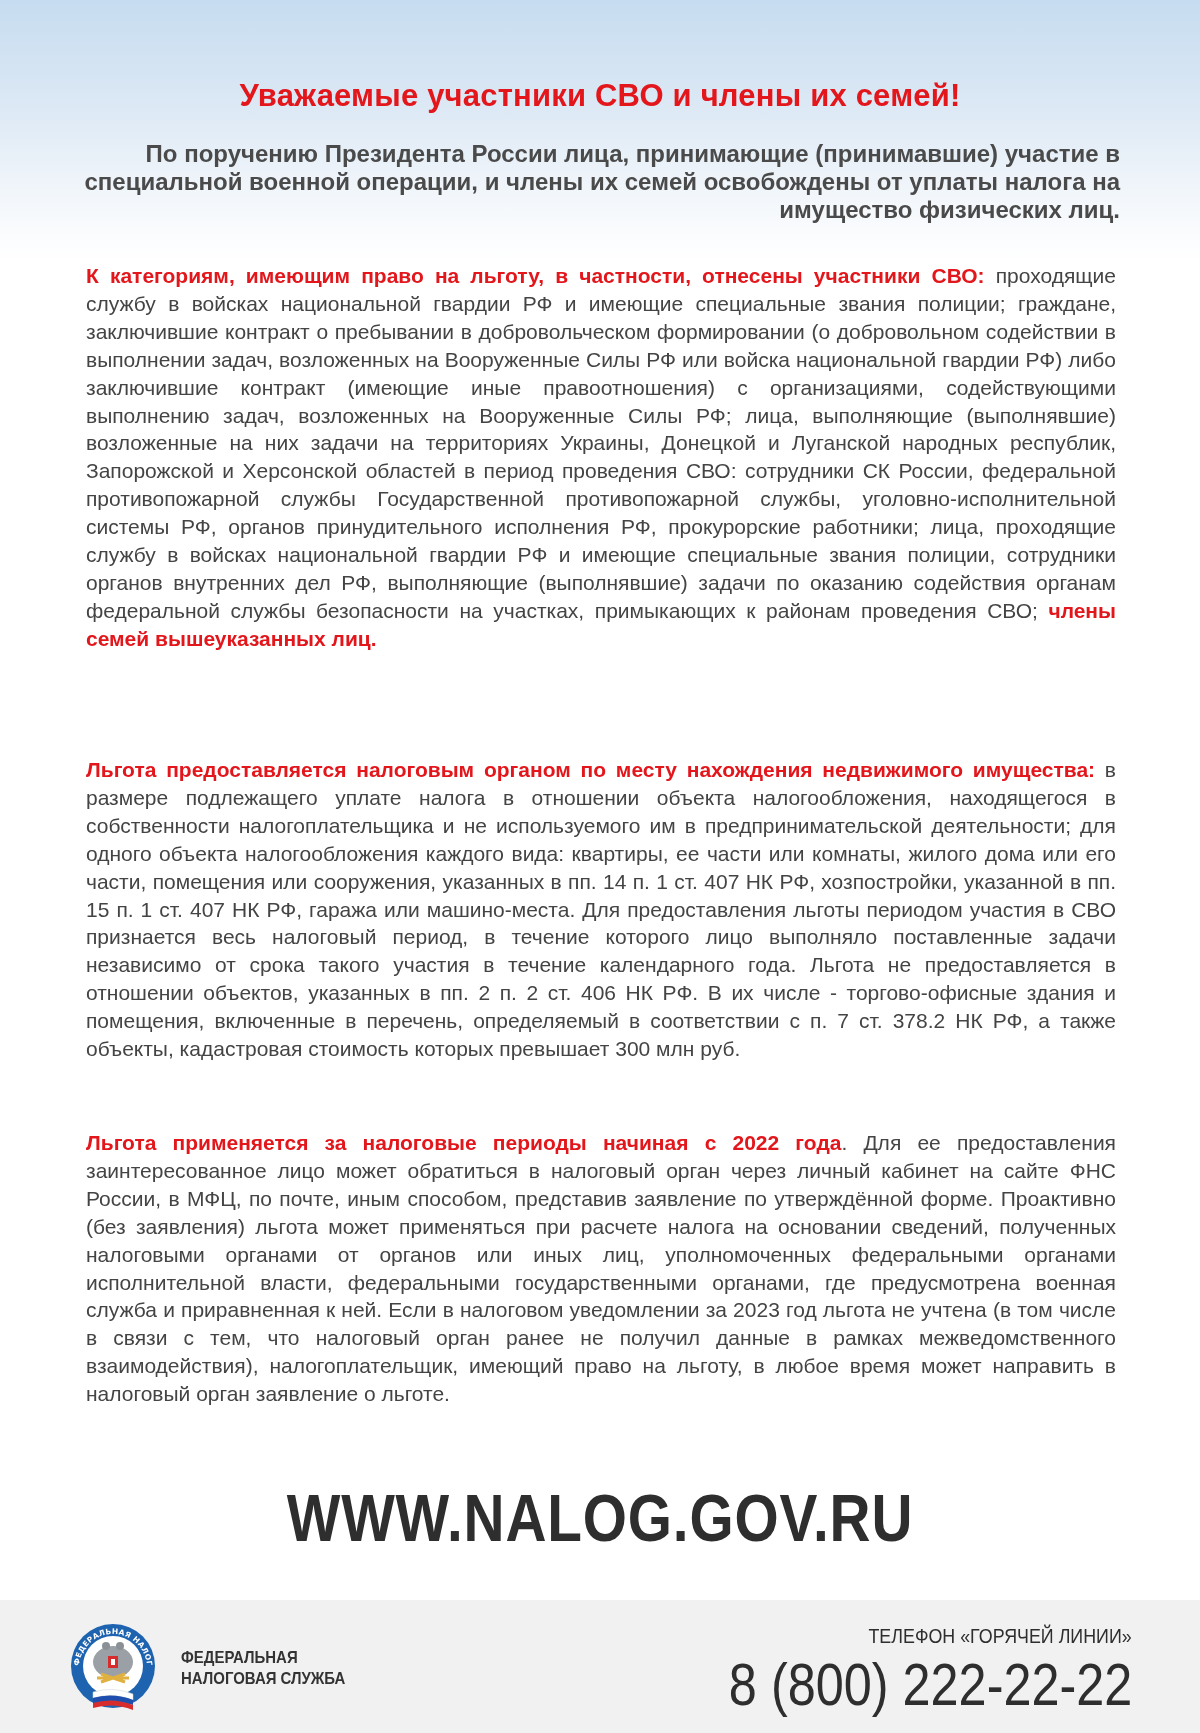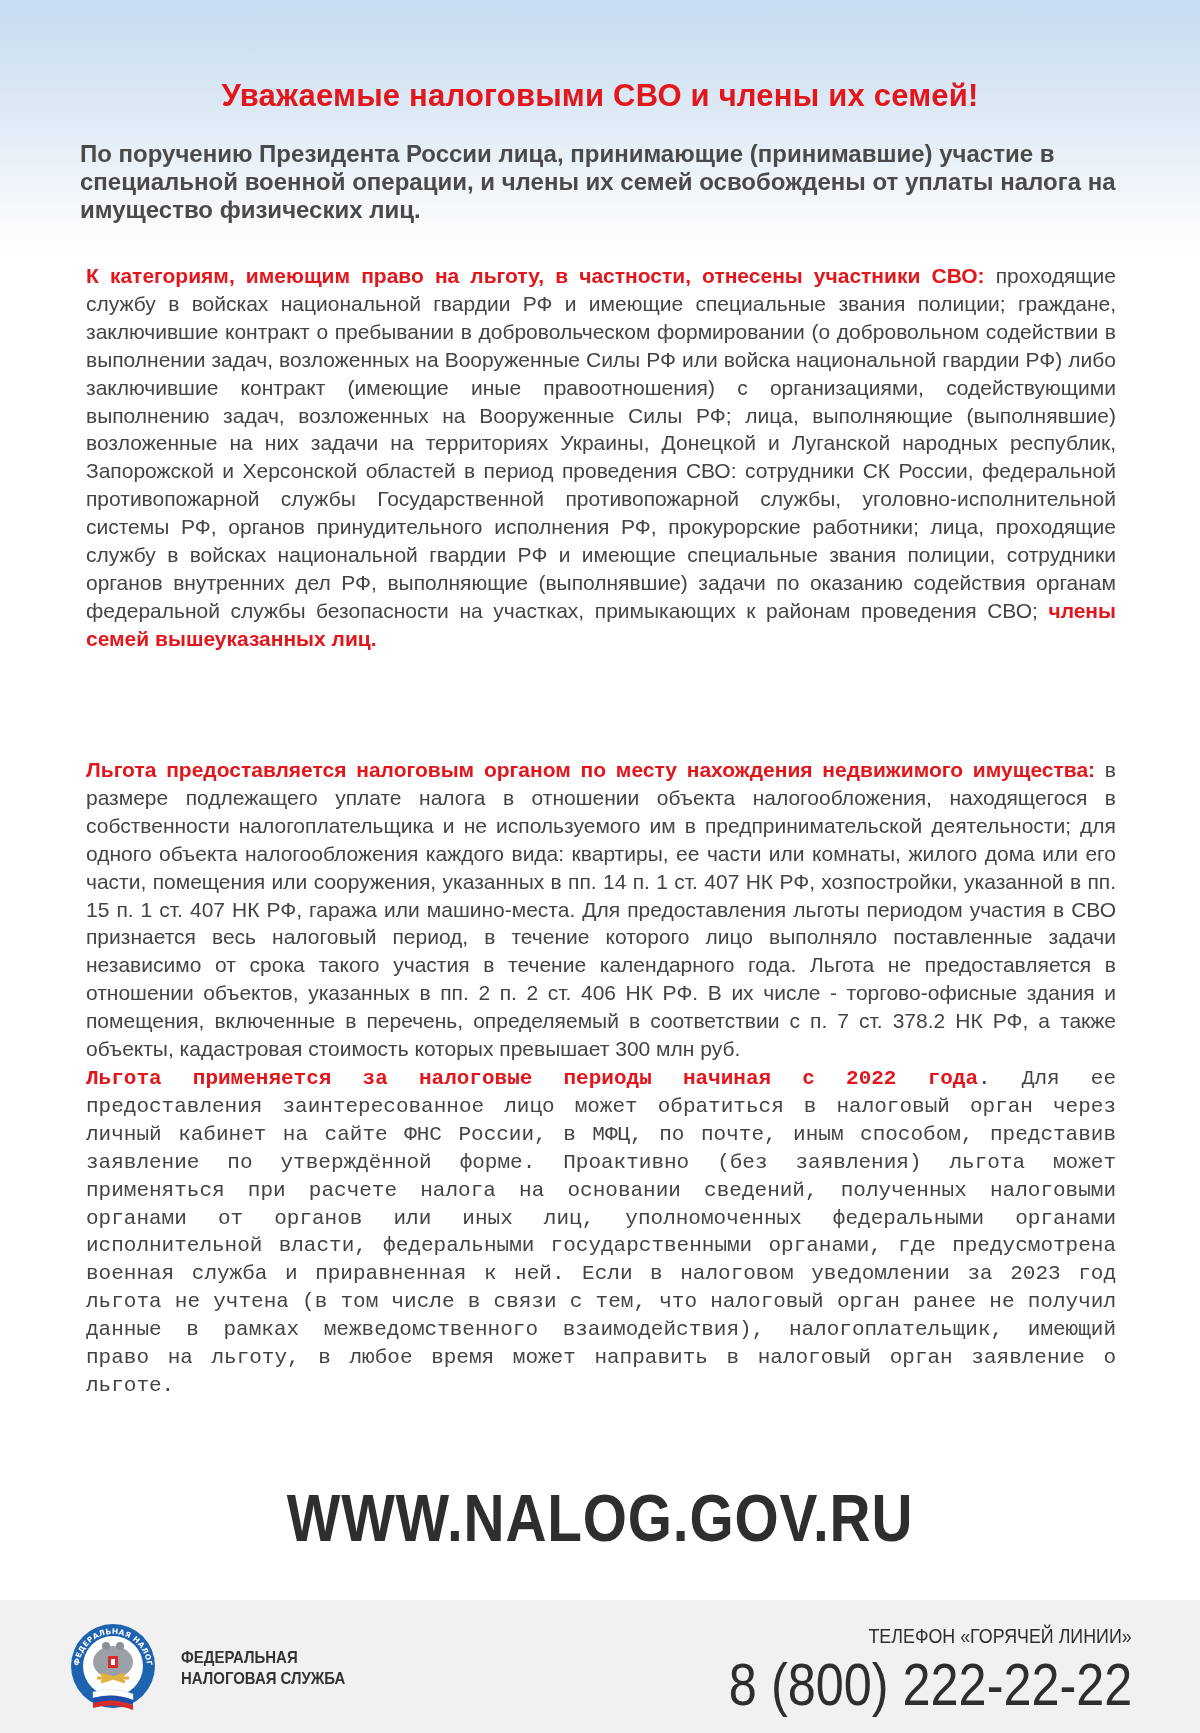--- a/index.html
+++ b/index.html
@@ -19,40 +19,40 @@
   .title {
     position: absolute; left: 0; top: 78px; width: 1200px;
     text-align: center;
     color: #e2161b;
     font-weight: bold;
     font-size: 31px;
     letter-spacing: 0.2px;
   }
   .lead {
     position: absolute; left: 80px; top: 140px; width: 1040px;
-    text-align: left;
+    text-align: right;
     color: #4a4a4a;
     font-weight: bold;
     font-size: 24px;
     line-height: 28px;
   }
   .section {
     position: absolute; left: 86px; width: 1030px;
     text-align: justify;
     font-size: 21px;
     line-height: 27.9px;
     color: #444444;
   }
   .section .hl {
     color: #e2161b;
     font-weight: bold;
   }
   .sec1 { top: 262px; }
   .sec2 { top: 756px; }
-  .sec3 { top: 1065px; font-family: Liberation Mono, monospace; }
+  .sec3 { top: 1129px; }
   .website {
     position: absolute; left: 0; top: 1480px; width: 1200px;
     text-align: center;
     font-size: 66px;
     font-weight: bold;
     color: #2e2e2e;
     letter-spacing: 1px;
     transform: scaleX(0.86);
     transform-origin: center;
   }
@@ -86,21 +86,21 @@
     line-height: 66px;
     transform: scaleX(0.84);
     transform-origin: right;
   }
 </style>
 </head>
 <body>
 
 <div class="page">
 
-  <div class="title">Уважаемые налоговыми СВО и члены их семей!</div>
+  <div class="title">Уважаемые участники СВО и члены их семей!</div>
 
   <div class="lead">По поручению Президента России лица, принимающие (принимавшие) участие в специальной военной операции, и члены их семей освобождены от уплаты налога на имущество физических лиц.</div>
 
   <div class="section sec1">
     <span class="hl">К категориям, имеющим право на льготу, в частности, отнесены участники СВО:</span><span> проходящие службу в войсках национальной гвардии РФ и имеющие специальные звания полиции; граждане, заключившие контракт о пребывании в добровольческом формировании (о добровольном содействии в выполнении задач, возложенных на Вооруженные Силы РФ или войска национальной гвардии РФ) либо заключившие контракт (имеющие иные правоотношения) с организациями, содействующими выполнению задач, возложенных на Вооруженные Силы РФ; лица, выполняющие (выполнявшие) возложенные на них задачи на территориях Украины, Донецкой и Луганской народных республик, Запорожской и Херсонской областей в период проведения СВО: сотрудники СК России, федеральной противопожарной службы Государственной противопожарной службы, уголовно-исполнительной системы РФ, органов принудительного исполнения РФ, прокурорские работники; лица, проходящие службу в войсках национальной гвардии РФ и имеющие специальные звания полиции, сотрудники органов внутренних дел РФ, выполняющие (выполнявшие) задачи по оказанию содействия органам федеральной службы безопасности на участках, примыкающих к районам проведения СВО; </span><span class="hl">члены семей вышеуказанных лиц.</span>
   </div>
 
   <div class="section sec2">
     <span class="hl">Льгота предоставляется налоговым органом по месту нахождения недвижимого имущества:</span><span> в размере подлежащего уплате налога в отношении объекта налогообложения, находящегося в собственности налогоплательщика и не используемого им в предпринимательской деятельности; для одного объекта налогообложения каждого вида: квартиры, ее части или комнаты, жилого дома или его части, помещения или сооружения, указанных в пп. 14 п. 1 ст. 407 НК РФ, хозпостройки, указанной в пп. 15 п. 1 ст. 407 НК РФ, гаража или машино-места. Для предоставления льготы периодом участия в СВО признается весь налоговый период, в течение которого лицо выполняло поставленные задачи независимо от срока такого участия в течение календарного года. Льгота не предоставляется в отношении объектов, указанных в пп. 2 п. 2 ст. 406 НК РФ. В их числе - торгово-офисные здания и помещения, включенные в перечень, определяемый в соответствии с п. 7 ст. 378.2 НК РФ, а также объекты, кадастровая стоимость которых превышает 300 млн руб.</span>
   </div>

